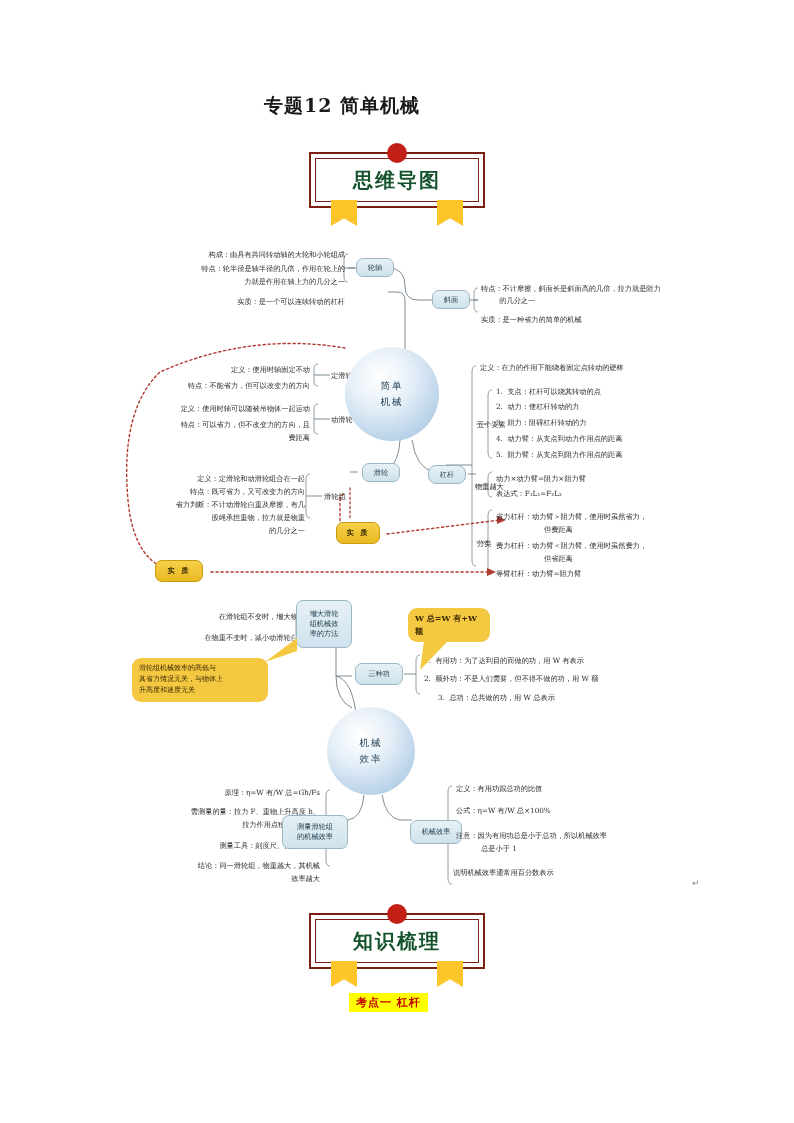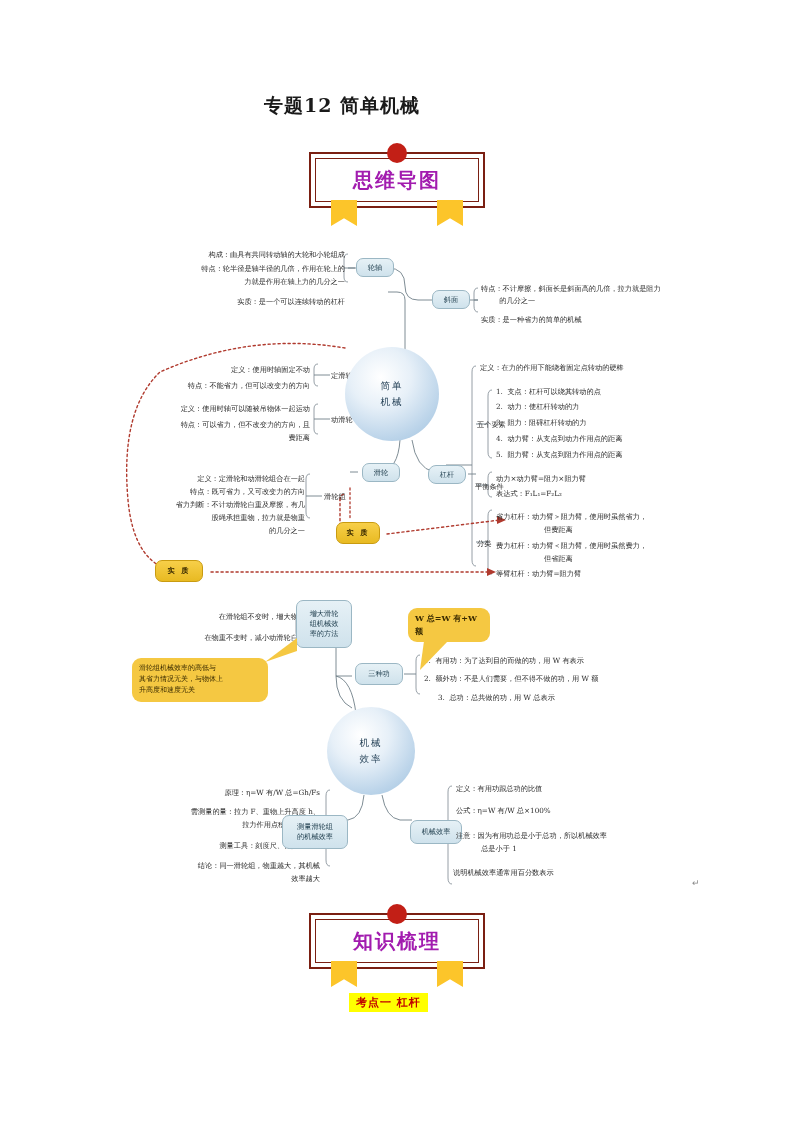--- a/index.html
+++ b/index.html
@@ -23,21 +23,21 @@
     position:absolute;left:0;top:0;width:176px;height:56px;
     border:2px solid #7a1f12;box-sizing:border-box;background:#fff;
   }
   .banner .inner{
     position:absolute;left:6px;top:6px;width:164px;height:44px;
     border:1.5px solid #7a1f12;box-sizing:border-box;background:#fff;
   }
   .banner .btext{
     position:absolute;left:0;top:0;width:176px;height:56px;
     display:flex;align-items:center;justify-content:center;
-    font-size:20px;font-weight:bold;color:#a21caf;letter-spacing:2px;
+    font-size:20px;font-weight:bold;color:#14532d;letter-spacing:2px;
     font-family:"DejaVu Serif","Liberation Serif",serif;
   }
   .banner .dot{
     position:absolute;left:50%;top:-9px;margin-left:-10px;
     width:20px;height:20px;border-radius:50%;background:#c21f16;
   }
   .ribbon{
     position:absolute;top:48px;width:26px;height:26px;background:#fcc52a;
     clip-path:polygon(0 0,100% 0,100% 100%,50% 70%,0 100%);
   }
@@ -226,21 +226,21 @@
   <div class="node yellow" style="left:155px;top:560px;width:48px;height:22px;">实 质</div>
 
   <div class="txt" style="left:480px;top:362px;">定义：在力的作用下能绕着固定点转动的硬棒</div>
   <div class="txt" style="left:477px;top:419px;">五个要素</div>
   <div class="txt" style="left:496px;top:386px;">1.  支点：杠杆可以绕其转动的点</div>
   <div class="txt" style="left:496px;top:401px;">2.  动力：使杠杆转动的力</div>
   <div class="txt" style="left:496px;top:417px;">3.  阻力：阻碍杠杆转动的力</div>
   <div class="txt" style="left:496px;top:433px;">4.  动力臂：从支点到动力作用点的距离</div>
   <div class="txt" style="left:496px;top:449px;">5.  阻力臂：从支点到阻力作用点的距离</div>
 
-  <div class="txt" style="left:475px;top:481px;">平衡条件</div>
+  <div class="txt" style="left:475px;top:481px;">物重越大</div>
   <div class="txt" style="left:496px;top:473px;">动力×动力臂=阻力×阻力臂</div>
   <div class="txt" style="left:496px;top:488px;">表达式：F₁L₁=F₂L₂</div>
 
   <div class="txt" style="left:477px;top:538px;">分类</div>
   <div class="txt" style="left:496px;top:511px;">省力杠杆：动力臂＞阻力臂，使用时虽然省力，</div>
   <div class="txt" style="left:496px;top:524px;">                     但费距离</div>
   <div class="txt" style="left:496px;top:540px;">费力杠杆：动力臂＜阻力臂，使用时虽然费力，</div>
   <div class="txt" style="left:496px;top:553px;">                     但省距离</div>
   <div class="txt" style="left:496px;top:568px;">等臂杠杆：动力臂=阻力臂</div>
 

